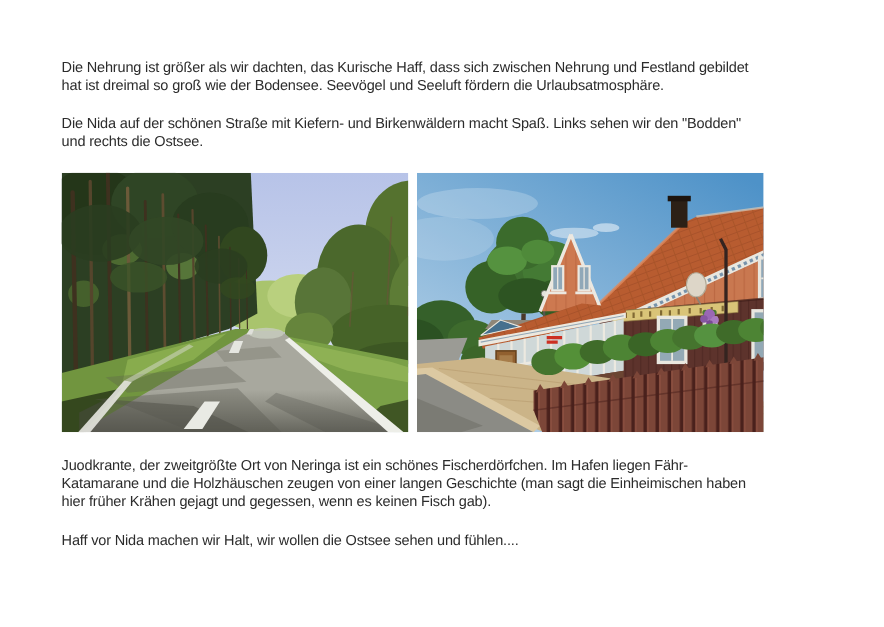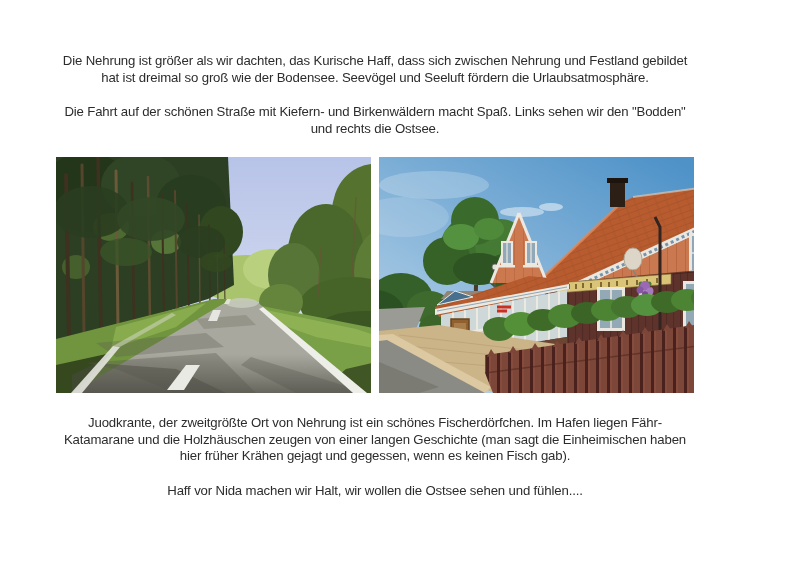--- a/index.html
+++ b/index.html
@@ -1,30 +1,30 @@
 <!DOCTYPE html>
 <html><head>
 <meta charset="utf-8">
 <style>
   html,body{margin:0;padding:0;background:#fff;}
   body{width:804px;height:570px;overflow:hidden;font-family:"Liberation Sans",sans-serif;}
-  .page{box-sizing:border-box;width:728px;height:570px;padding:53px 34px 0 56px;background:#fff;text-align:center;}
+  .page{box-sizing:border-box;width:728px;height:570px;padding:53px 34px 0 56px;background:#fff;}
   .page p{margin:0 0 18px 0;font-size:13.2px;line-height:16.5px;letter-spacing:-0.15px;color:#2c2c2c;}
   .photo-row{display:flex;gap:8px;margin:20px 0 22px 0;}
   .photo{margin:0;padding:0;overflow:hidden;}
   .photo svg{display:block;}
 </style>
 </head>
 <body>
 
 <div class="page">
 
   <p>Die Nehrung ist größer als wir dachten, das Kurische Haff, dass sich zwischen Nehrung und Festland gebildet hat ist dreimal so groß wie der Bodensee. Seevögel und Seeluft fördern die Urlaubsatmosphäre.</p>
 
-  <p>Die Fahrt auf der schönen Straße mit Kiefern- und Birkenwäldern macht Spaß. Links sehen wir den "Bodden" und rechts die Ostsee.</p>
+  <p>Die Nida auf der schönen Straße mit Kiefern- und Birkenwäldern macht Spaß. Links sehen wir den "Bodden" und rechts die Ostsee.</p>
 
   <div class="photo-row">
 
     <figure class="photo" title="Straight asphalt road with white markings through a sunny pine forest">
       <svg width="343" height="236" viewBox="0 0 343 236" xmlns="http://www.w3.org/2000/svg">
         <defs>
           <linearGradient id="skyL" x1="0" y1="0" x2="0" y2="1">
             <stop offset="0" stop-color="#b7c3e8"></stop>
               <stop offset="1" stop-color="#dfe5f3"></stop>
           </linearGradient>
@@ -302,17 +302,17 @@
           <polygon points="284,174 288,167 292,173" fill="#7c4638"></polygon>
           <polygon points="306,171 310,164 314,170" fill="#7c4638"></polygon>
           <polygon points="328,168 332,161 336,167" fill="#7c4638"></polygon>
           <path d="M106,216 L342,186" stroke="#4a211c" stroke-width="1.5" opacity="0.5"></path>
         </g>
       </svg>
     </figure>
 
   </div>
 
-  <p>Juodkrante, der zweitgrößte Ort von Nehrung ist ein schönes Fischerdörfchen. Im Hafen liegen Fähr-Katamarane und die Holzhäuschen zeugen von einer langen Geschichte (man sagt die Einheimischen haben hier früher Krähen gejagt und gegessen, wenn es keinen Fisch gab).</p>
+  <p>Juodkrante, der zweitgrößte Ort von Neringa ist ein schönes Fischerdörfchen. Im Hafen liegen Fähr-Katamarane und die Holzhäuschen zeugen von einer langen Geschichte (man sagt die Einheimischen haben hier früher Krähen gejagt und gegessen, wenn es keinen Fisch gab).</p>
 
   <p>Haff vor Nida machen wir Halt, wir wollen die Ostsee sehen und fühlen....</p>
 
 </div>
 
 </body></html>

